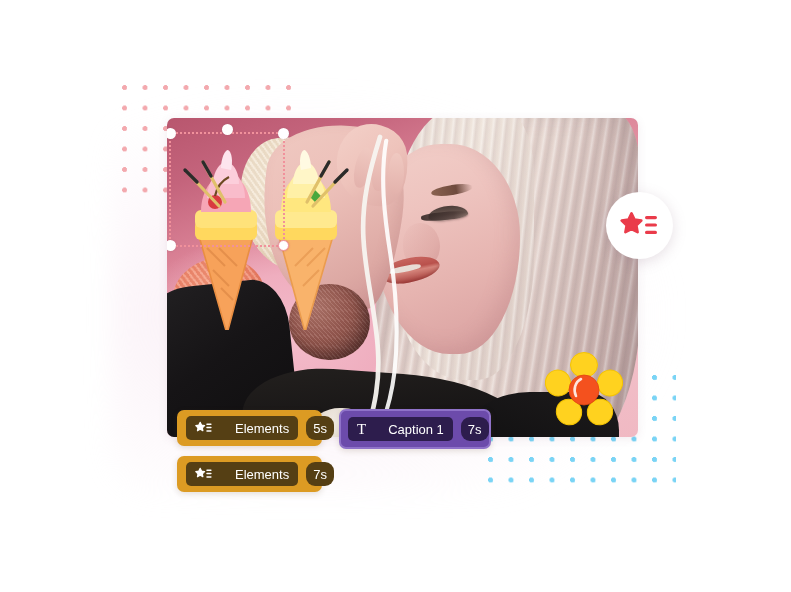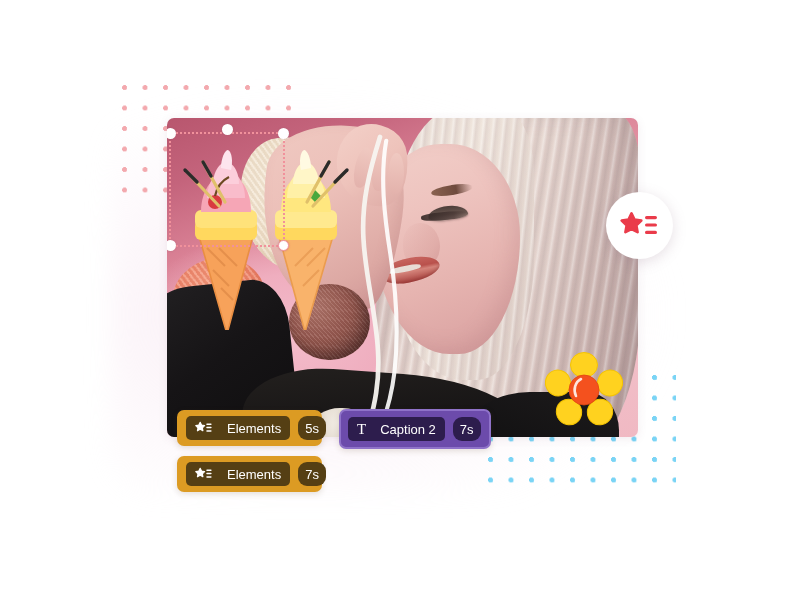--- a/index.html
+++ b/index.html
@@ -385,21 +385,21 @@
     border-radius: 7px;
     padding: 0 9px;
     height: 36px;
     box-sizing: border-box;
     z-index: 10;
     box-shadow: 0 2px 6px rgba(90,60,30,0.16);
   }
   .clip .pill {
     display: flex;
     align-items: center;
-    gap: 14px;
+    gap: 22px;
     border-radius: 5px;
     padding: 4px 9px;
     height: 24px;
     box-sizing: border-box;
     font-size: 13px;
     color: #ffffff;
     white-space: nowrap;
   }
   .clip .badge-time {
     border-radius: 9px;
@@ -583,18 +583,18 @@
         </svg>
       </span>
       <span>Elements</span>
     </div>
     <div class="badge-time">7s</div>
   </div>
 
   <div class="clip caption clip-3">
     <div class="pill">
       <span class="t-glyph">T</span>
-      <span>Caption 2</span>
+      <span>Caption 1</span>
     </div>
     <div class="badge-time">7s</div>
   </div>
 
 </div>
 
 </body></html>

